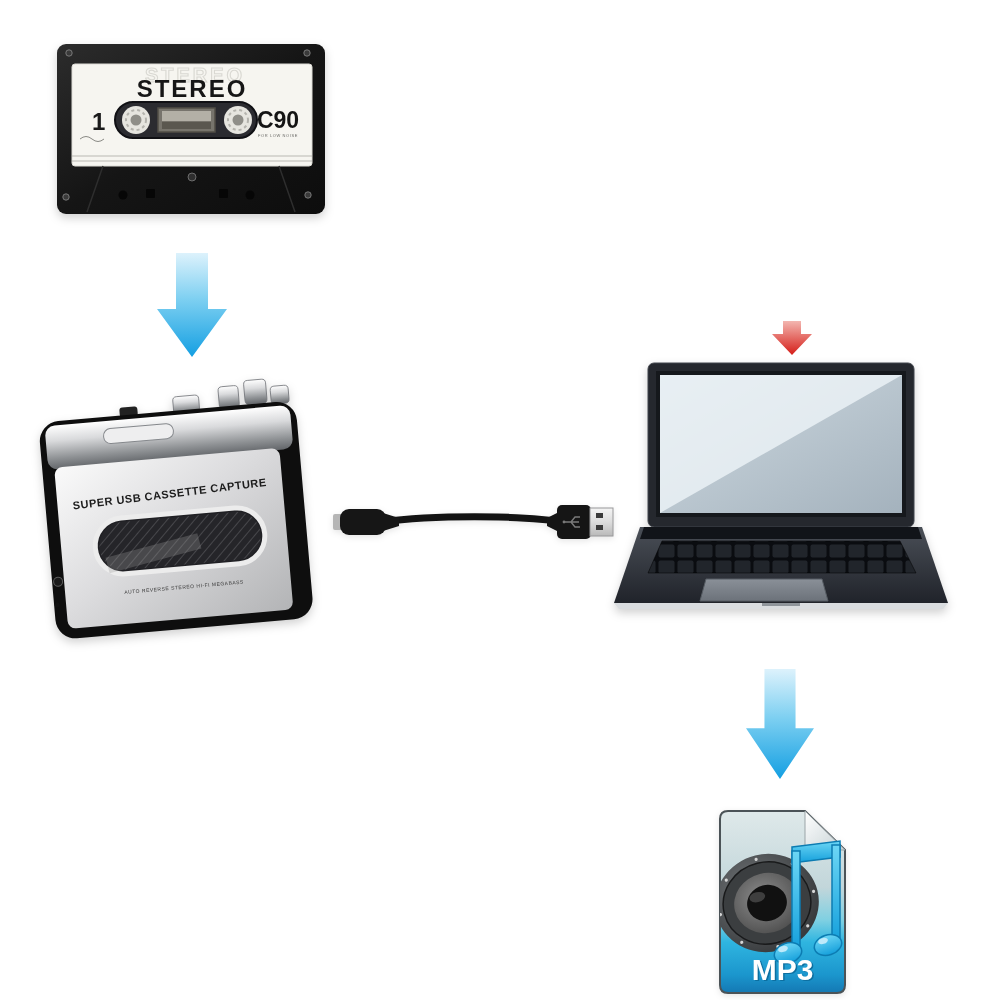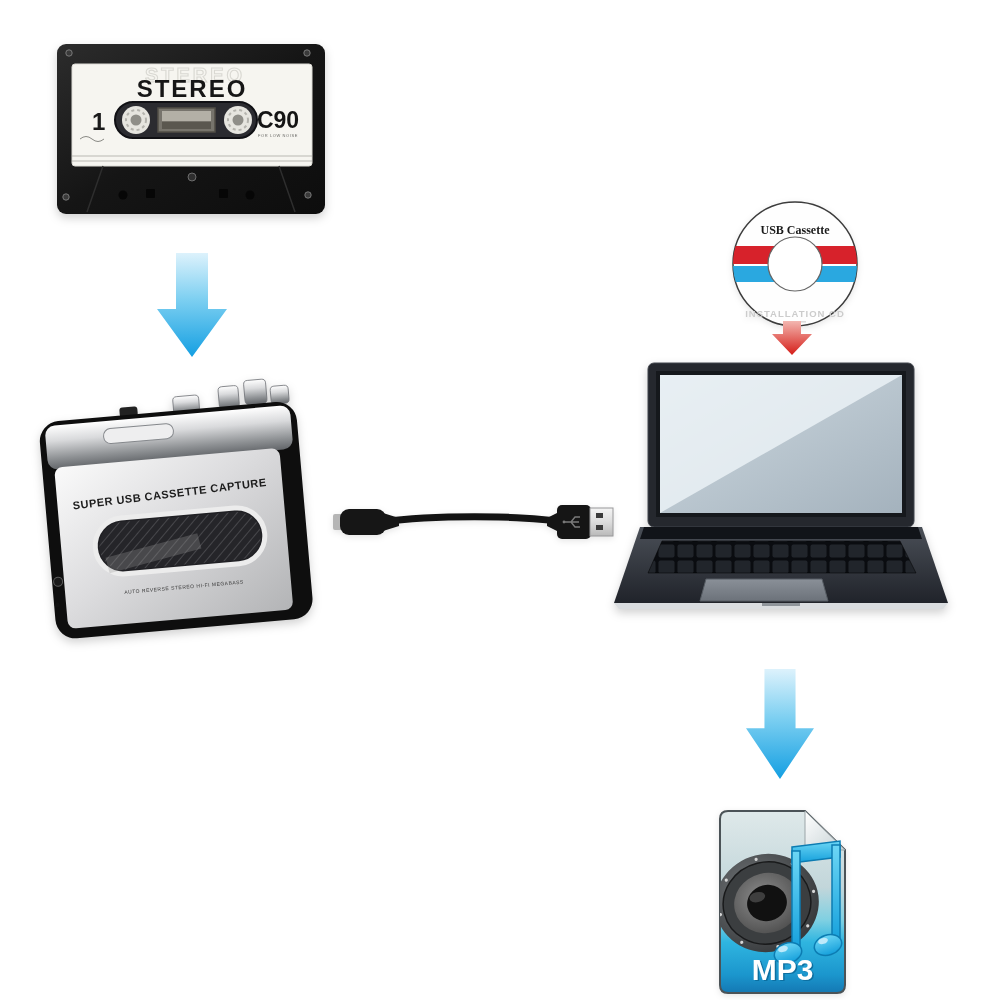--- a/index.html
+++ b/index.html
@@ -170,38 +170,20 @@
           <circle cx="231" cy="30" r="1.4" fill="#7a7a7a" stroke="none"></circle>
           <path d="M 231 30 h 15 M 238 30 l 4 -5 h 5 M 238 30 l 4 5 h 5"></path>
         </g>
         <rect x="257" y="16" width="23" height="28" fill="url(#usbMetal)" stroke="#98989a" stroke-width="1"></rect>
         <rect x="263" y="21" width="7" height="5" fill="#3a3a3a"></rect>
         <rect x="263" y="33" width="7" height="5" fill="#3a3a3a"></rect>
       </g>
     </svg>
   </div>
 
-  <div id="cd" class="fig lite-shadow">
-    <svg viewBox="0 0 170 150" width="170" height="150">
-      <defs>
-        <clipPath id="cdClip">
-            <circle cx="85" cy="67" r="62"></circle>
-          </clipPath>
-      </defs>
-      <circle cx="85" cy="67" r="62" fill="#fefefe" stroke="#3c3c3c" stroke-width="1.5"></circle>
-      <g clip-path="url(#cdClip)">
-        <rect x="14" y="49" width="142" height="18" fill="#d7222b"></rect>
-        <rect x="14" y="69" width="142" height="16" fill="#2aa8e0"></rect>
-      </g>
-      <circle cx="85" cy="67" r="27" fill="#ffffff" stroke="#666666" stroke-width="1.2"></circle>
-      <text x="85" y="37" text-anchor="middle" font-family="Liberation Serif, serif" font-size="12" font-weight="bold" fill="#1a1a1a">USB Cassette</text>
-      <text x="85" y="120" text-anchor="middle" font-size="9.5" font-weight="bold" letter-spacing="1" fill="#cccccc">INSTALLATION CD</text>
-      <rect x="74" y="124" width="22" height="1.6" fill="#dddddd"></rect>
-    </svg>
-  </div>
 
   <div id="red-arrow" class="fig">
     <svg viewBox="0 0 48 34" width="48" height="34">
       <defs>
         <linearGradient id="redArrow" x1="0" y1="0" x2="0" y2="1">
           <stop offset="0" stop-color="#f3b6b0"></stop>
             <stop offset="1" stop-color="#d51d18"></stop>
         </linearGradient>
       </defs>
       <polygon points="15,0 33,0 33,13 44,13 24,34 4,13 15,13" fill="url(#redArrow)"></polygon>

